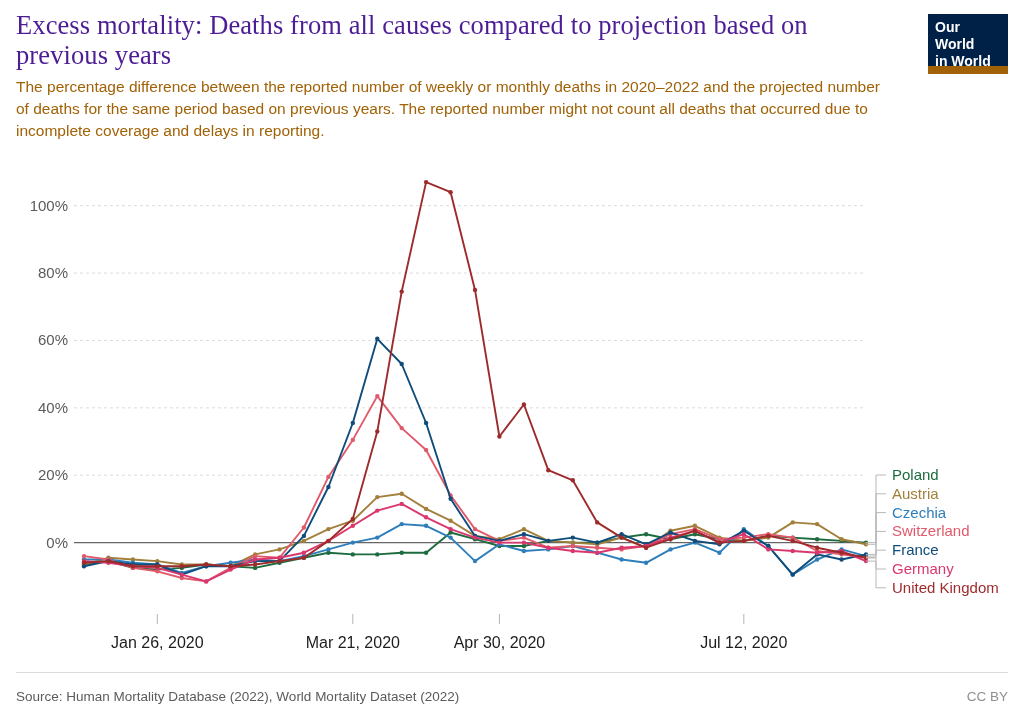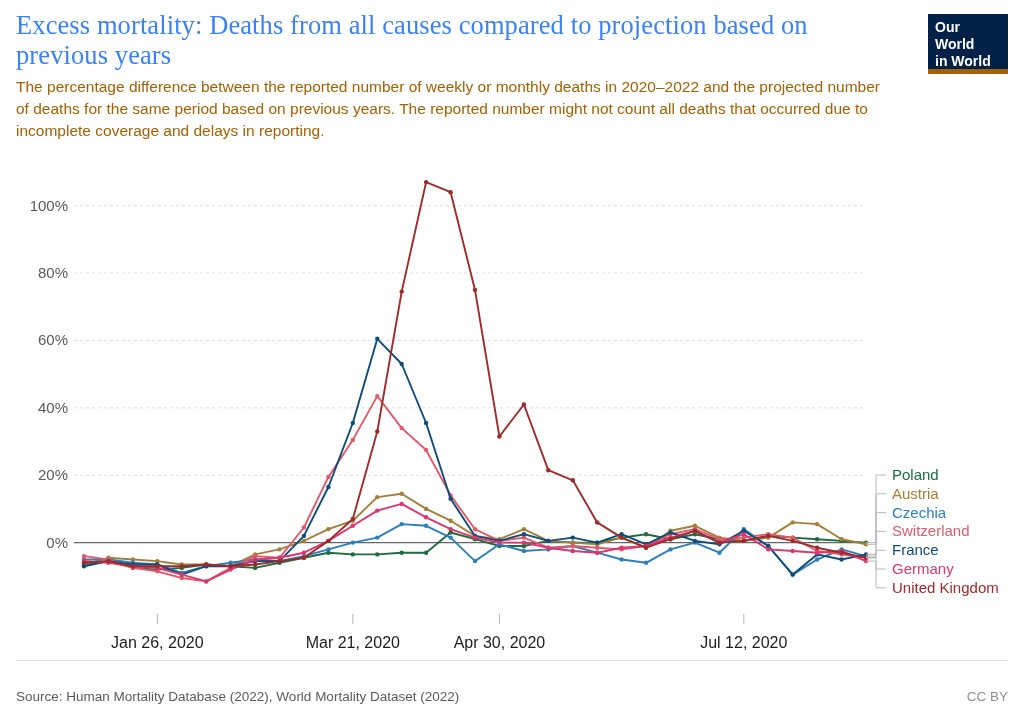--- a/index.html
+++ b/index.html
@@ -26,42 +26,42 @@
     position: absolute;
     left: 16px;
     top: 10px;
     width: 880px;
   }
   .chart-title {
     font-family: "Liberation Serif", serif;
     font-size: 26.5px;
     line-height: 1.14;
     font-weight: 400;
-    color: #3b82f6;
+    color: #4c1d95;
     margin: 0 0 6px 0;
     letter-spacing: 0.1px;
   }
   .chart-subtitle {
     font-size: 15.5px;
     line-height: 1.42;
     color: #a16207;
     margin: 0;
     max-width: 980px;
   }
   .owid-logo {
     position: absolute;
     right: 16px;
     top: 14px;
     width: 80px;
     height: 60px;
     background: #002147;
     color: #ffffff;
     box-sizing: border-box;
     padding: 5px 7px 0 7px;
-    border-bottom: 5px solid #a16207;
+    border-bottom: 8px solid #a16207;
   }
   .owid-logo .l1, .owid-logo .l2 {
     display: block;
     font-family: "Liberation Sans", sans-serif;
     font-weight: bold;
     font-size: 14px;
     line-height: 1.2;
   }
   
   .plot-wrap {
@@ -89,21 +89,21 @@
     font-size: 15px;
   }
   
   .footer {
     position: absolute;
     left: 16px;
     right: 16px;
     bottom: 12px;
     height: 30px;
     border-top: 1px solid #dcdcdc;
-    padding-top: 20px;
+    padding-top: 8px;
     display: flex;
     justify-content: space-between;
     align-items: center;
   }
   .source-text {
     font-size: 13.5px;
     color: #5b5b5b;
   }
   .license-text {
     font-size: 13.5px;

